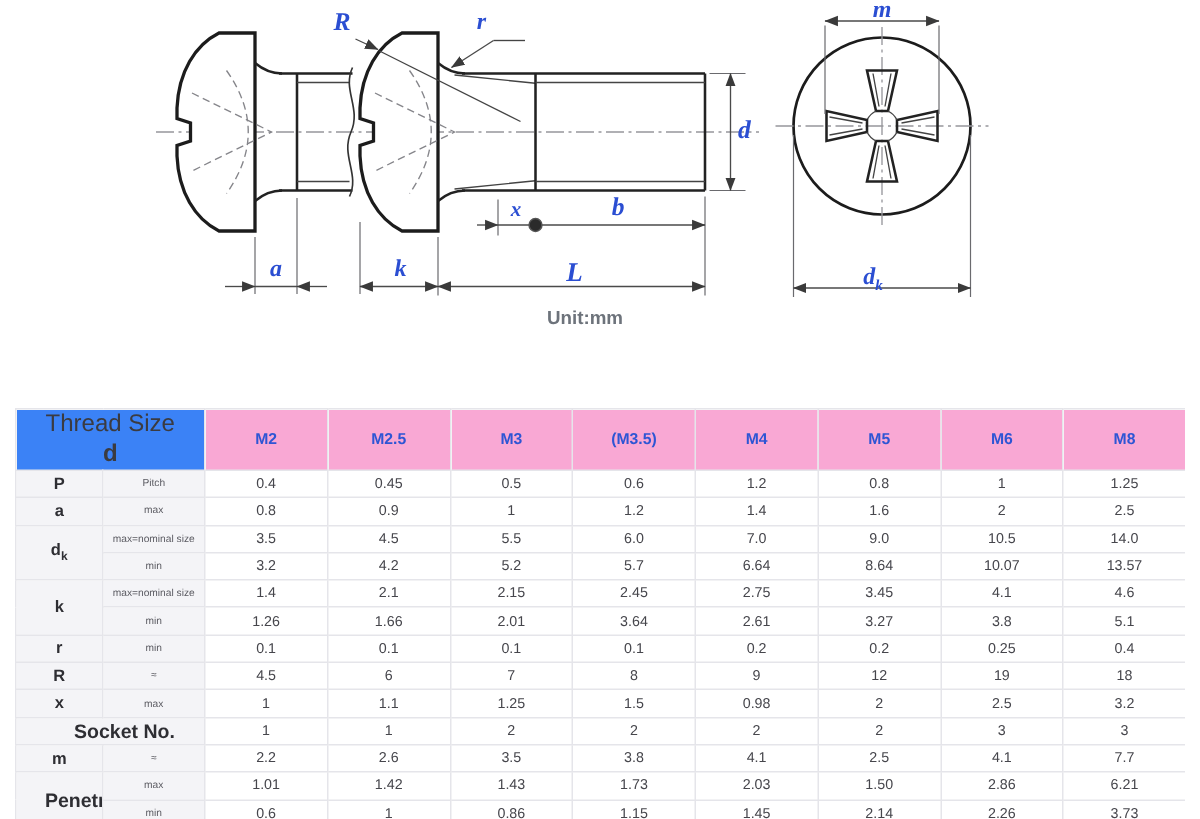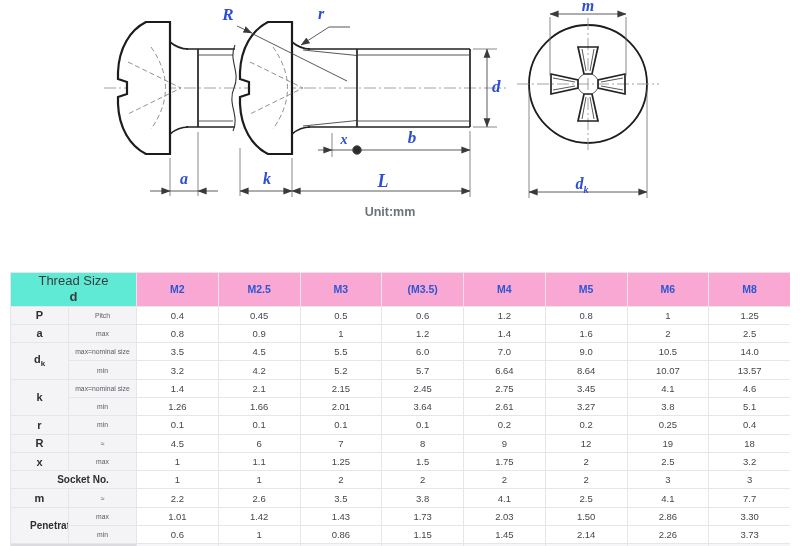--- a/index.html
+++ b/index.html
@@ -4,26 +4,26 @@
 <style>
   html,body{margin:0;padding:0;background:#fff;}
   body{width:800px;height:546px;overflow:hidden;font-family:"Liberation Sans",sans-serif;}
   .stage{position:relative;width:800px;height:546px;background:#fff;}
   .drawing{position:absolute;top:0;left:0;}
 
   .spec-table{position:absolute;top:272px;left:10px;width:780px;height:274px;overflow:hidden;}
   table{border-collapse:collapse;table-layout:fixed;width:780px;}
   th,td{border:1px solid #e5e5ea;text-align:center;vertical-align:middle;padding:0;overflow:hidden;white-space:nowrap;}
   thead th{height:27px;}
-  .corner{background:#5eead4;color:#3b3b40;font-size:13px;font-weight:400;line-height:1.25;}
+  .corner{background:#3b82f6;color:#3b3b40;font-size:16px;font-weight:400;line-height:1.25;}
   .corner .l2{font-weight:700;}
   .colhead{background:#f9a8d4;color:#2e55d4;font-size:10.5px;font-weight:700;}
   tbody td{height:17.3px;}
   .lbl{background:#f4f4f7;font-weight:700;font-size:11px;color:#2e2e33;}
-  .lbl.small{font-size:10px;padding-left:19px;}
+  .lbl.small{font-size:13px;padding-left:19px;}
   .lbl sub{font-size:8px;}
   .sub{background:#f4f4f7;font-size:6.8px;color:#5a5a61;}
   .val{font-size:9.5px;color:#46464c;background:#fff;}
   tr.partial .lbl,tr.partial .sub{background:#dcdce0;}
   tr.partial .val{background:#f6f6f9;}
 
   .lineMain{stroke:#1c1c1c;stroke-width:2.2;fill:#fff;}
   .lineMed{stroke:#222;stroke-width:1.7;fill:none;}
   .lineThin{stroke:#444;stroke-width:0.9;fill:none;}
   .lineBreak{stroke:#333;stroke-width:1.1;fill:none;}
@@ -264,21 +264,21 @@
             <td class="val">19</td>
             <td class="val">18</td>
           </tr>
           <tr>
             <td class="lbl">x</td>
             <td class="sub">max</td>
             <td class="val">1</td>
             <td class="val">1.1</td>
             <td class="val">1.25</td>
             <td class="val">1.5</td>
-            <td class="val">1.75</td>
+            <td class="val">0.98</td>
             <td class="val">2</td>
             <td class="val">2.5</td>
             <td class="val">3.2</td>
           </tr>
           <tr>
             <td colspan="2" class="lbl small">Socket No.</td>
             <td class="val">1</td>
             <td class="val">1</td>
             <td class="val">2</td>
             <td class="val">2</td>
@@ -302,21 +302,21 @@
           <tr>
             <td class="lbl small" rowspan="2">Penetration depth</td>
             <td class="sub">max</td>
             <td class="val">1.01</td>
             <td class="val">1.42</td>
             <td class="val">1.43</td>
             <td class="val">1.73</td>
             <td class="val">2.03</td>
             <td class="val">1.50</td>
             <td class="val">2.86</td>
-            <td class="val">3.30</td>
+            <td class="val">6.21</td>
           </tr>
           <tr>
             <td class="sub">min</td>
             <td class="val">0.6</td>
             <td class="val">1</td>
             <td class="val">0.86</td>
             <td class="val">1.15</td>
             <td class="val">1.45</td>
             <td class="val">2.14</td>
             <td class="val">2.26</td>

